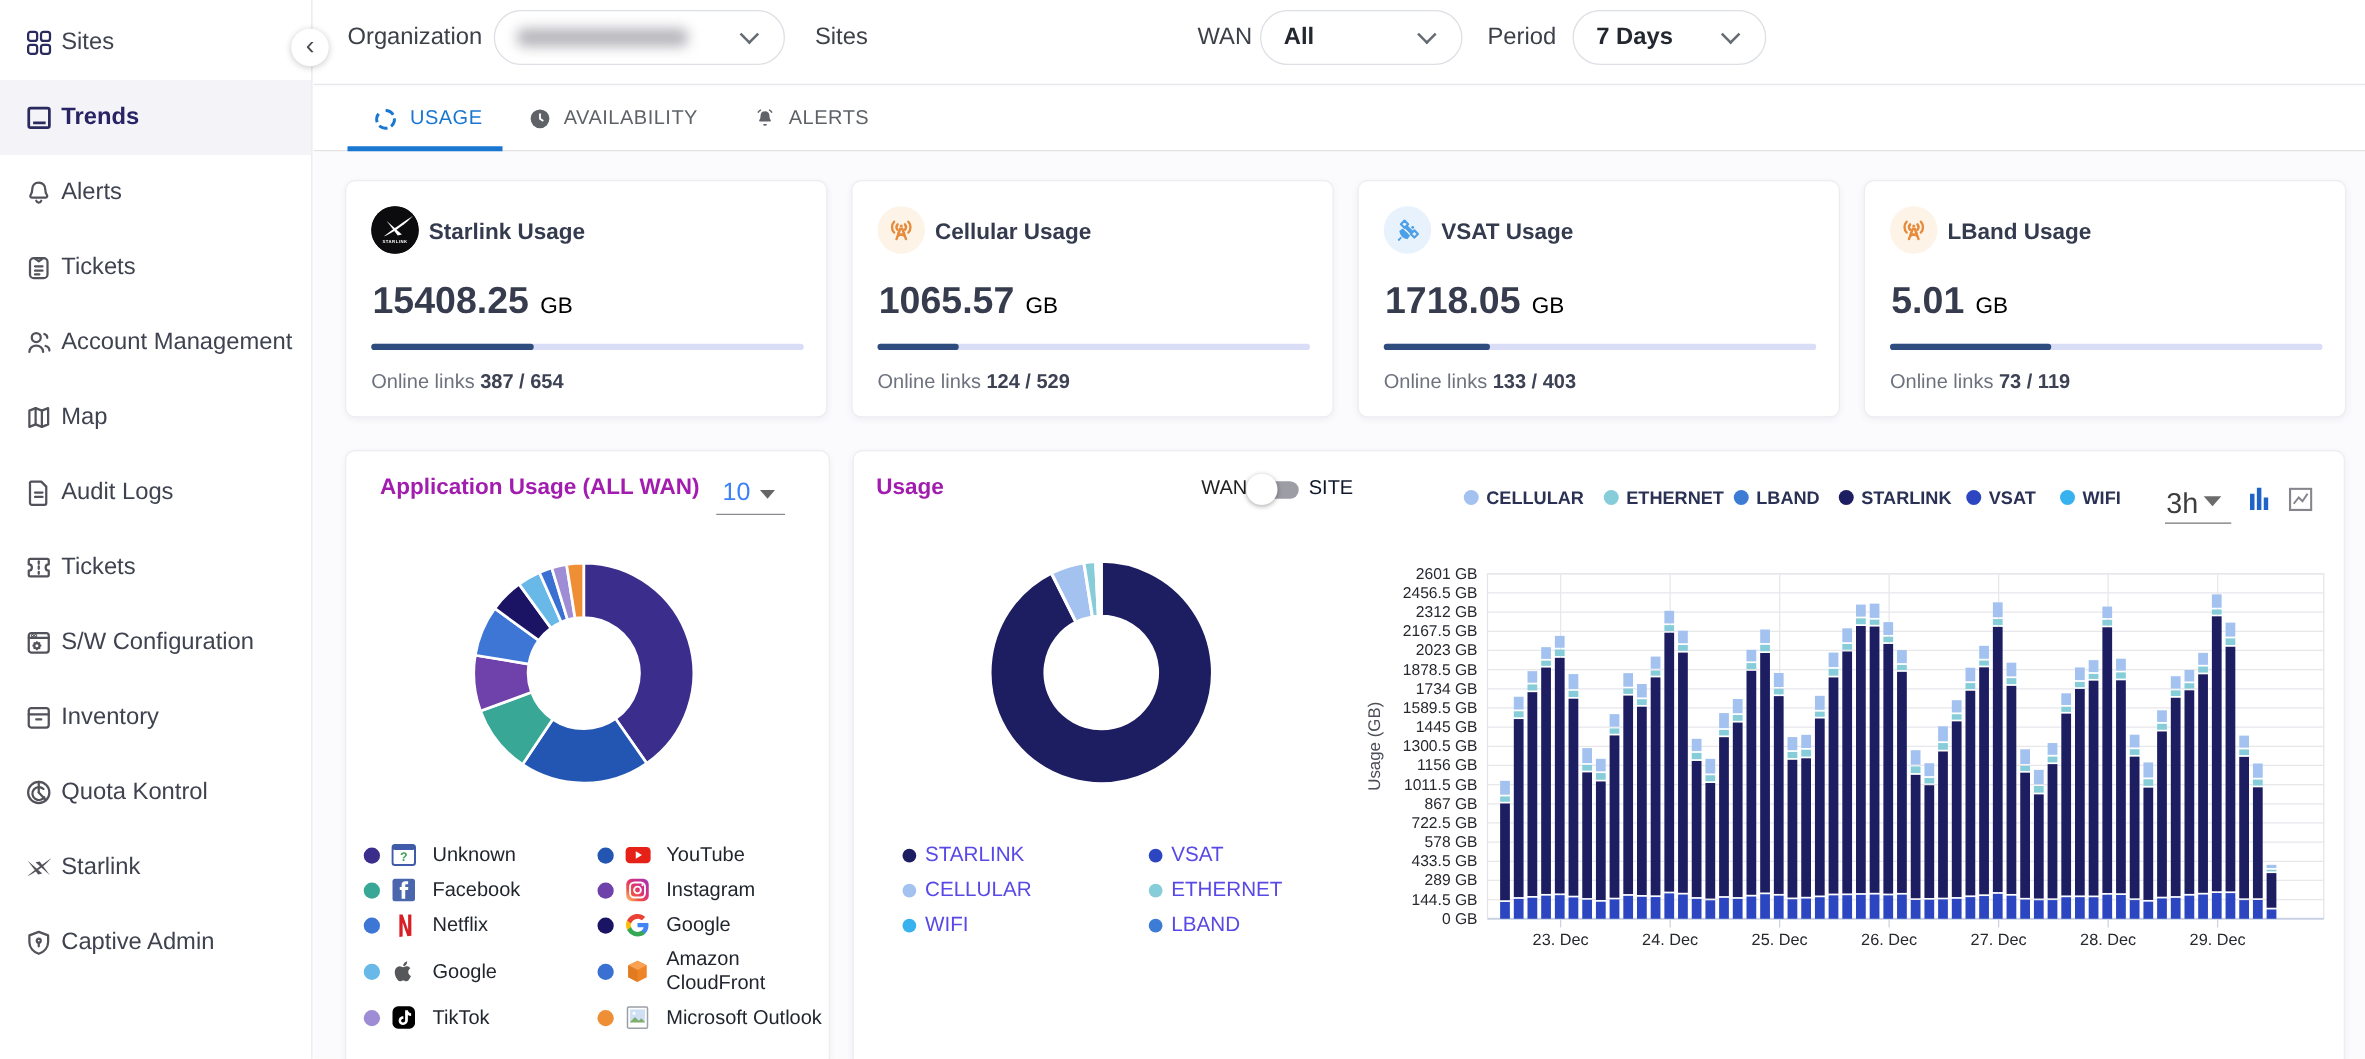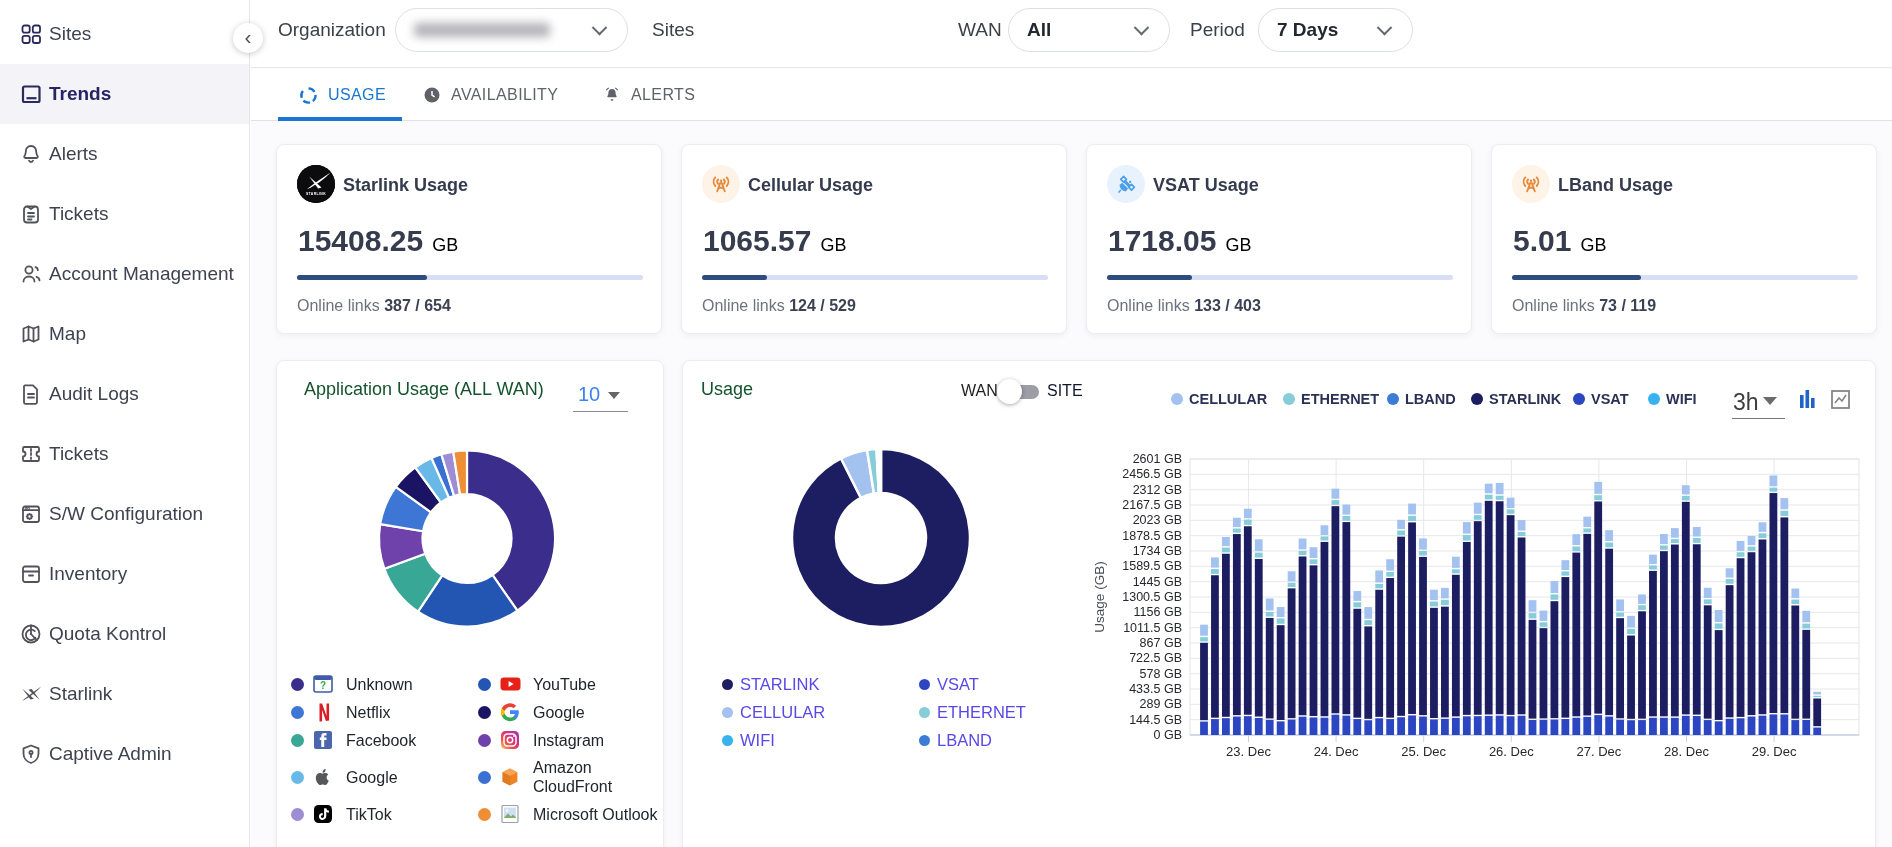--- a/index.html
+++ b/index.html
@@ -25,21 +25,21 @@
 .card { position:absolute; background:#fff; border:1px solid #ececf1; border-radius:8px; box-shadow:0 2px 6px rgba(25,25,70,0.05); }
 .stat { width:386px; height:190px; top:22px; }
 .stat-ic { position:absolute; left:20px; top:20px; width:38px; height:38px; border-radius:50%; display:flex; align-items:center; justify-content:center; }
 .stat-title { position:absolute; left:66px; top:30px; font-size:18px; font-weight:bold; color:#343b4e; }
 .stat-num { position:absolute; left:21px; top:79px; font-size:30px; font-weight:bold; color:#363c4e; }
 .stat-num small { font-size:18px; font-weight:normal; color:#000000; margin-left:9px; }
 .pbar { position:absolute; left:20px; top:130px; width:346px; height:5px; border-radius:3px; background:#d9ddf6; }
 .pbar i { display:block; height:5px; border-radius:3px; background:#2e4c7d; }
 .links { position:absolute; left:20px; top:152px; font-size:16px; color:#6d727e; }
 .links b { color:#3c4254; }
-.panel-title { font-size:18px; font-weight:normal; color:#14532d; }
+.panel-title { font-size:18px; font-weight:bold; color:#a21caf; }
 .cl-item { position:absolute; top:30px; font-size:14.5px; font-weight:bold; color:#2b3154; }
 .cl-dot { display:inline-block; width:12px; height:12px; border-radius:50%; margin-right:6px; vertical-align:-1px; }
 .al-row { display:flex; margin-bottom:8px; }
 .al-item { display:flex; align-items:center; width:194px; }
 .al-dot { width:13px; height:13px; border-radius:50%; flex:none; margin-right:9px; }
 .al-ic { width:20px; height:20px; flex:none; margin-right:13px; }
 .al-tx { font-size:16px; color:#21262e; line-height:19px; }
 .ul-item { font-size:16.5px; color:#5849e6; display:flex; align-items:center; height:28px; width:197px; }
 .ul-dot { width:11px; height:11px; border-radius:50%; flex:none; margin-right:7px; }
 </style></head>
@@ -320,40 +320,20 @@
               <span class="al-dot" style="background:#2355b2"></span>
               <span class="al-ic"><svg width="21" height="20" viewBox="0 0 21 20">
                   <rect x="0.5" y="3.5" width="20" height="13" rx="3.4" fill="#e62117"></rect>
                   <path d="M8.6 7l5 3-5 3z" fill="#fff"></path>
                 </svg></span>
               <span class="al-tx">YouTube</span>
             </div>
           </div>
 <div class="al-row">
             <div class="al-item">
-              <span class="al-dot" style="background:#3d76d4"></span>
-              <span class="al-ic"><svg width="20" height="20" viewBox="0 0 20 20">
-                  <rect x="1" y="0" width="18" height="20" fill="#fff"></rect>
-                  <path d="M6.5 1.5h2.6l4.4 12.6V1.5h2.6v17c-1 .2-2.2.3-3.2.5L9.1 8v11.2c-.9.1-1.7.2-2.6.4z" fill="#d81f26"></path>
-                </svg></span>
-              <span class="al-tx">Netflix</span>
-            </div>
-            <div class="al-item">
-              <span class="al-dot" style="background:#1b1464"></span>
-              <span class="al-ic"><svg width="20" height="20" viewBox="0 0 48 48">
-                  <path fill="#4285f4" d="M45.1 24.5c0-1.6-.1-3.1-.4-4.5H24v8.5h11.8c-.5 2.8-2.1 5.1-4.4 6.7v5.6h7.1c4.2-3.9 6.6-9.6 6.6-16.3z"></path>
-                  <path fill="#34a853" d="M24 46c6 0 11-2 14.6-5.3l-7.1-5.6c-2 1.3-4.5 2.1-7.5 2.1-5.8 0-10.7-3.9-12.4-9.2H4.2v5.8C7.8 40.9 15.3 46 24 46z"></path>
-                  <path fill="#fbbc05" d="M11.6 28c-.4-1.3-.7-2.6-.7-4s.3-2.7.7-4v-5.8H4.2C2.8 17 2 20.4 2 24s.8 7 2.2 9.8z"></path>
-                  <path fill="#ea4335" d="M24 11.8c3.3 0 6.2 1.1 8.5 3.3l6.3-6.3C35 5.3 30 3 24 3 15.3 3 7.8 8.1 4.2 15.4l7.4 5.8c1.7-5.3 6.6-9.4 12.4-9.4z"></path>
-                </svg></span>
-              <span class="al-tx">Google</span>
-            </div>
-          </div>
-<div class="al-row">
-            <div class="al-item">
               <span class="al-dot" style="background:#38a795"></span>
               <span class="al-ic"><svg width="20" height="20" viewBox="0 0 20 20">
                   <rect x="1" y="1" width="18" height="18" rx="2" fill="#4a66ad"></rect>
                   <path d="M13.5 10h-2.3v7h-2.9v-7H6.8V7.6h1.5V6.1c0-2 .8-3.1 3.1-3.1h2.1v2.4h-1.3c-.9 0-1 .4-1 1.1v1.1h2.4z" fill="#fff"></path>
                 </svg></span>
               <span class="al-tx">Facebook</span>
             </div>
             <div class="al-item">
               <span class="al-dot" style="background:#6f42ab"></span>
               <span class="al-ic"><svg width="20" height="20" viewBox="0 0 20 20">
@@ -364,20 +344,40 @@
                       <stop offset=".6" stop-color="#d92e7f"></stop>
                       <stop offset="1" stop-color="#9b36b7"></stop>
                     </linearGradient>
                   </defs>
                   <rect x="1" y="1" width="18" height="18" rx="4.5" fill="url(#ig)"></rect>
                   <rect x="4" y="4" width="12" height="12" rx="3.4" fill="none" stroke="#fff" stroke-width="1.5"></rect>
                   <circle cx="10" cy="10" r="2.7" fill="none" stroke="#fff" stroke-width="1.5"></circle>
                   <circle cx="14" cy="6" r="0.9" fill="#fff"></circle>
                 </svg></span>
               <span class="al-tx">Instagram</span>
+            </div>
+          </div>
+<div class="al-row">
+            <div class="al-item">
+              <span class="al-dot" style="background:#3d76d4"></span>
+              <span class="al-ic"><svg width="20" height="20" viewBox="0 0 20 20">
+                  <rect x="1" y="0" width="18" height="20" fill="#fff"></rect>
+                  <path d="M6.5 1.5h2.6l4.4 12.6V1.5h2.6v17c-1 .2-2.2.3-3.2.5L9.1 8v11.2c-.9.1-1.7.2-2.6.4z" fill="#d81f26"></path>
+                </svg></span>
+              <span class="al-tx">Netflix</span>
+            </div>
+            <div class="al-item">
+              <span class="al-dot" style="background:#1b1464"></span>
+              <span class="al-ic"><svg width="20" height="20" viewBox="0 0 48 48">
+                  <path fill="#4285f4" d="M45.1 24.5c0-1.6-.1-3.1-.4-4.5H24v8.5h11.8c-.5 2.8-2.1 5.1-4.4 6.7v5.6h7.1c4.2-3.9 6.6-9.6 6.6-16.3z"></path>
+                  <path fill="#34a853" d="M24 46c6 0 11-2 14.6-5.3l-7.1-5.6c-2 1.3-4.5 2.1-7.5 2.1-5.8 0-10.7-3.9-12.4-9.2H4.2v5.8C7.8 40.9 15.3 46 24 46z"></path>
+                  <path fill="#fbbc05" d="M11.6 28c-.4-1.3-.7-2.6-.7-4s.3-2.7.7-4v-5.8H4.2C2.8 17 2 20.4 2 24s.8 7 2.2 9.8z"></path>
+                  <path fill="#ea4335" d="M24 11.8c3.3 0 6.2 1.1 8.5 3.3l6.3-6.3C35 5.3 30 3 24 3 15.3 3 7.8 8.1 4.2 15.4l7.4 5.8c1.7-5.3 6.6-9.4 12.4-9.4z"></path>
+                </svg></span>
+              <span class="al-tx">Google</span>
             </div>
           </div>
 <div class="al-row">
             <div class="al-item">
               <span class="al-dot" style="background:#68b9e8"></span>
               <span class="al-ic"><svg width="20" height="20" viewBox="0 0 20 20">
                   <path d="M13.6 10.6c0-2 1.6-3 1.7-3-1-1.4-2.4-1.6-2.9-1.6-1.2-.1-2.4.7-3 .7-.6 0-1.6-.7-2.6-.7-1.3 0-2.6.8-3.3 2-1.4 2.4-.4 6 1 8 .7 1 1.5 2.1 2.5 2 1 0 1.4-.6 2.6-.6s1.5.6 2.6.6c1.1 0 1.8-1 2.4-2 .8-1.1 1.1-2.2 1.1-2.3 0 0-2.1-.8-2.1-3.1z" fill="#55575b"></path>
                   <path d="M11.9 4.7c.5-.7.9-1.6.8-2.6-.8 0-1.7.5-2.3 1.2-.5.6-.9 1.6-.8 2.5.9.1 1.8-.4 2.3-1.1z" fill="#55575b"></path>
                 </svg></span>
               <span class="al-tx">Google</span>

